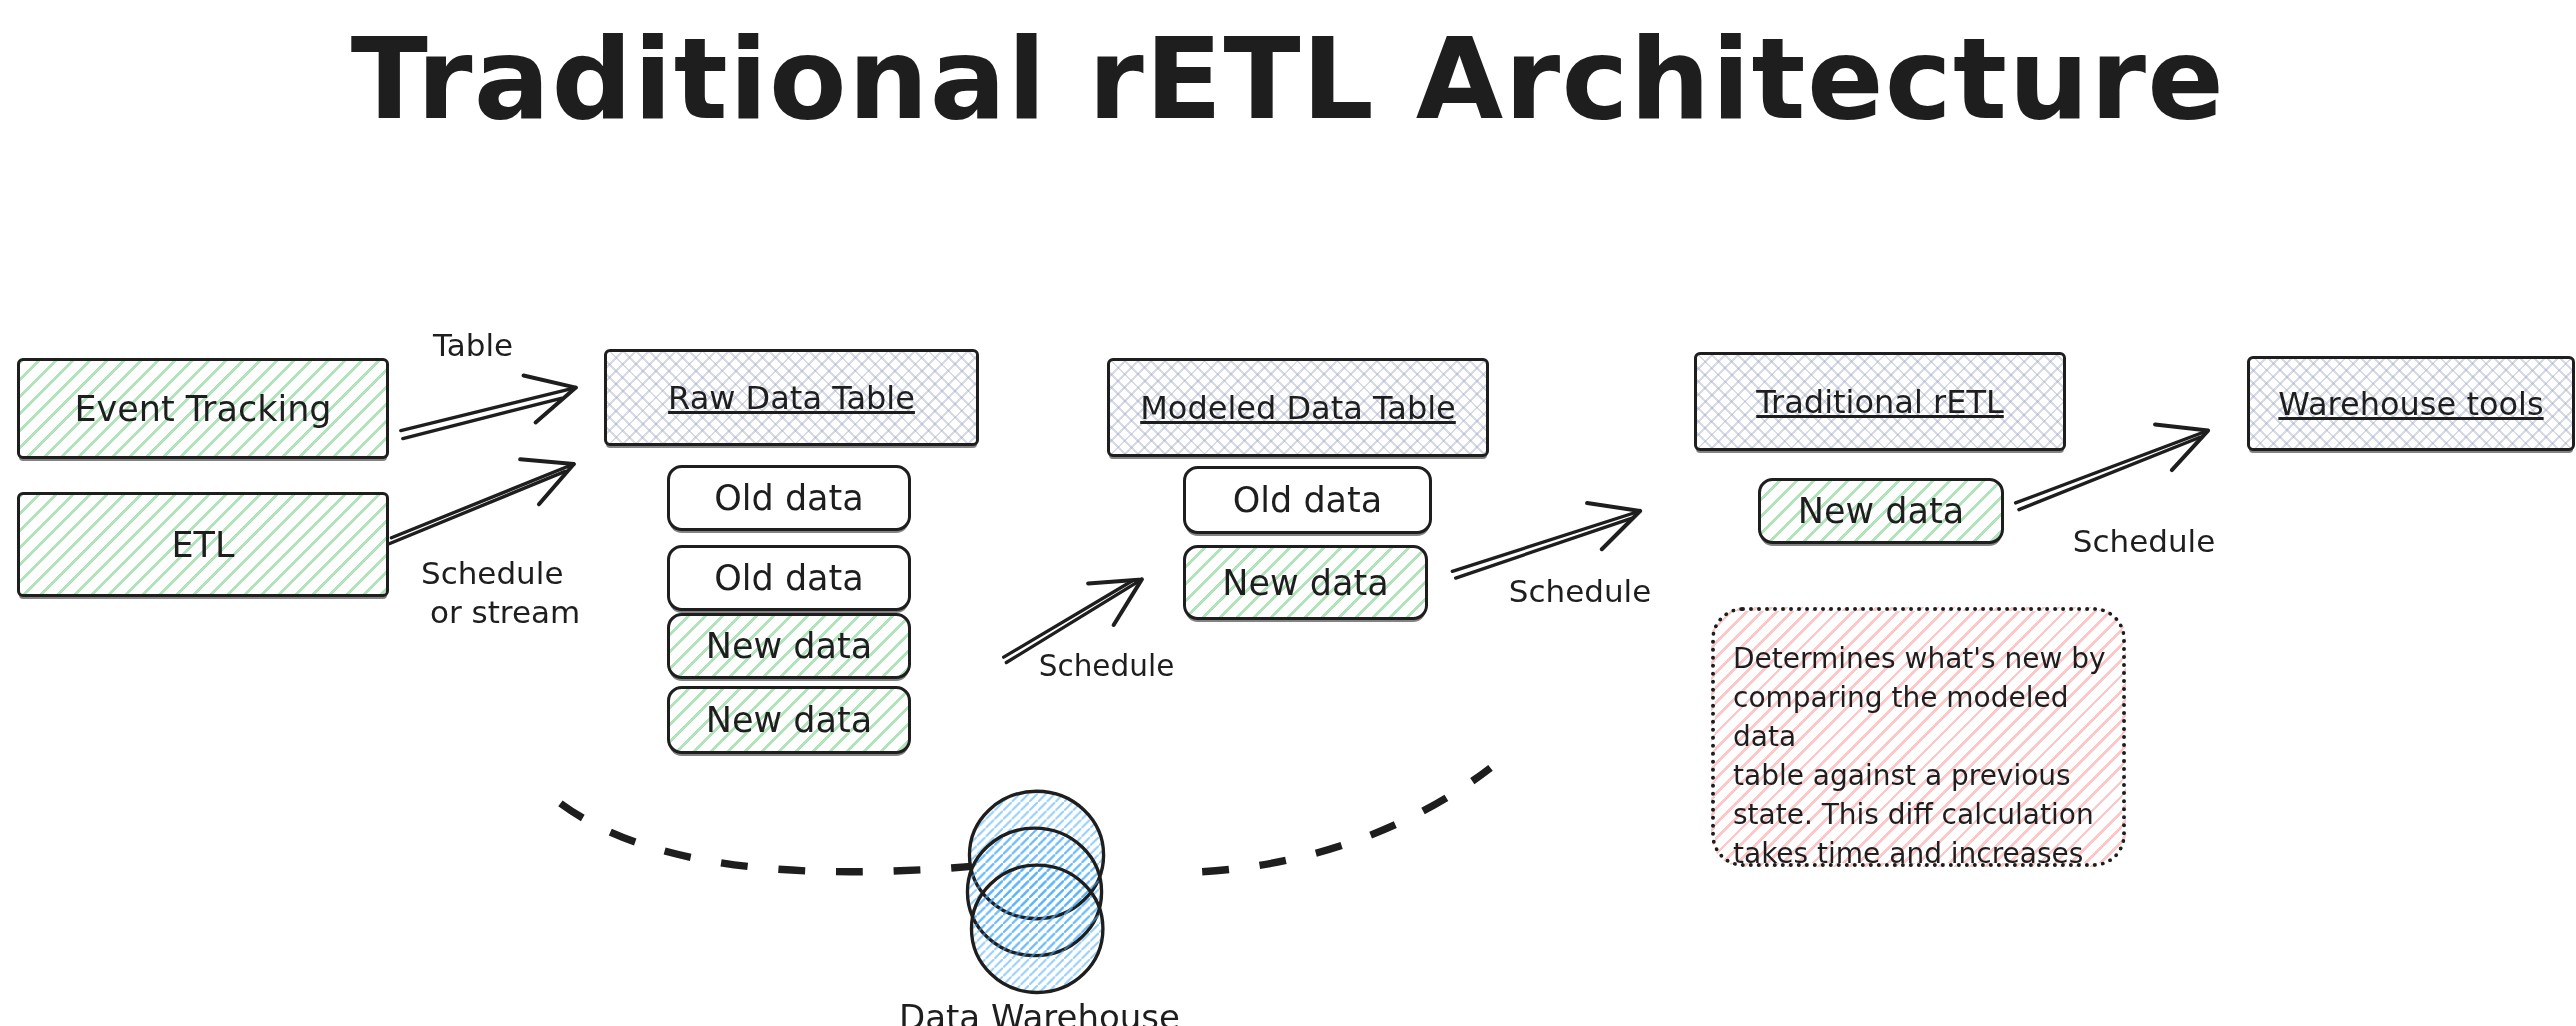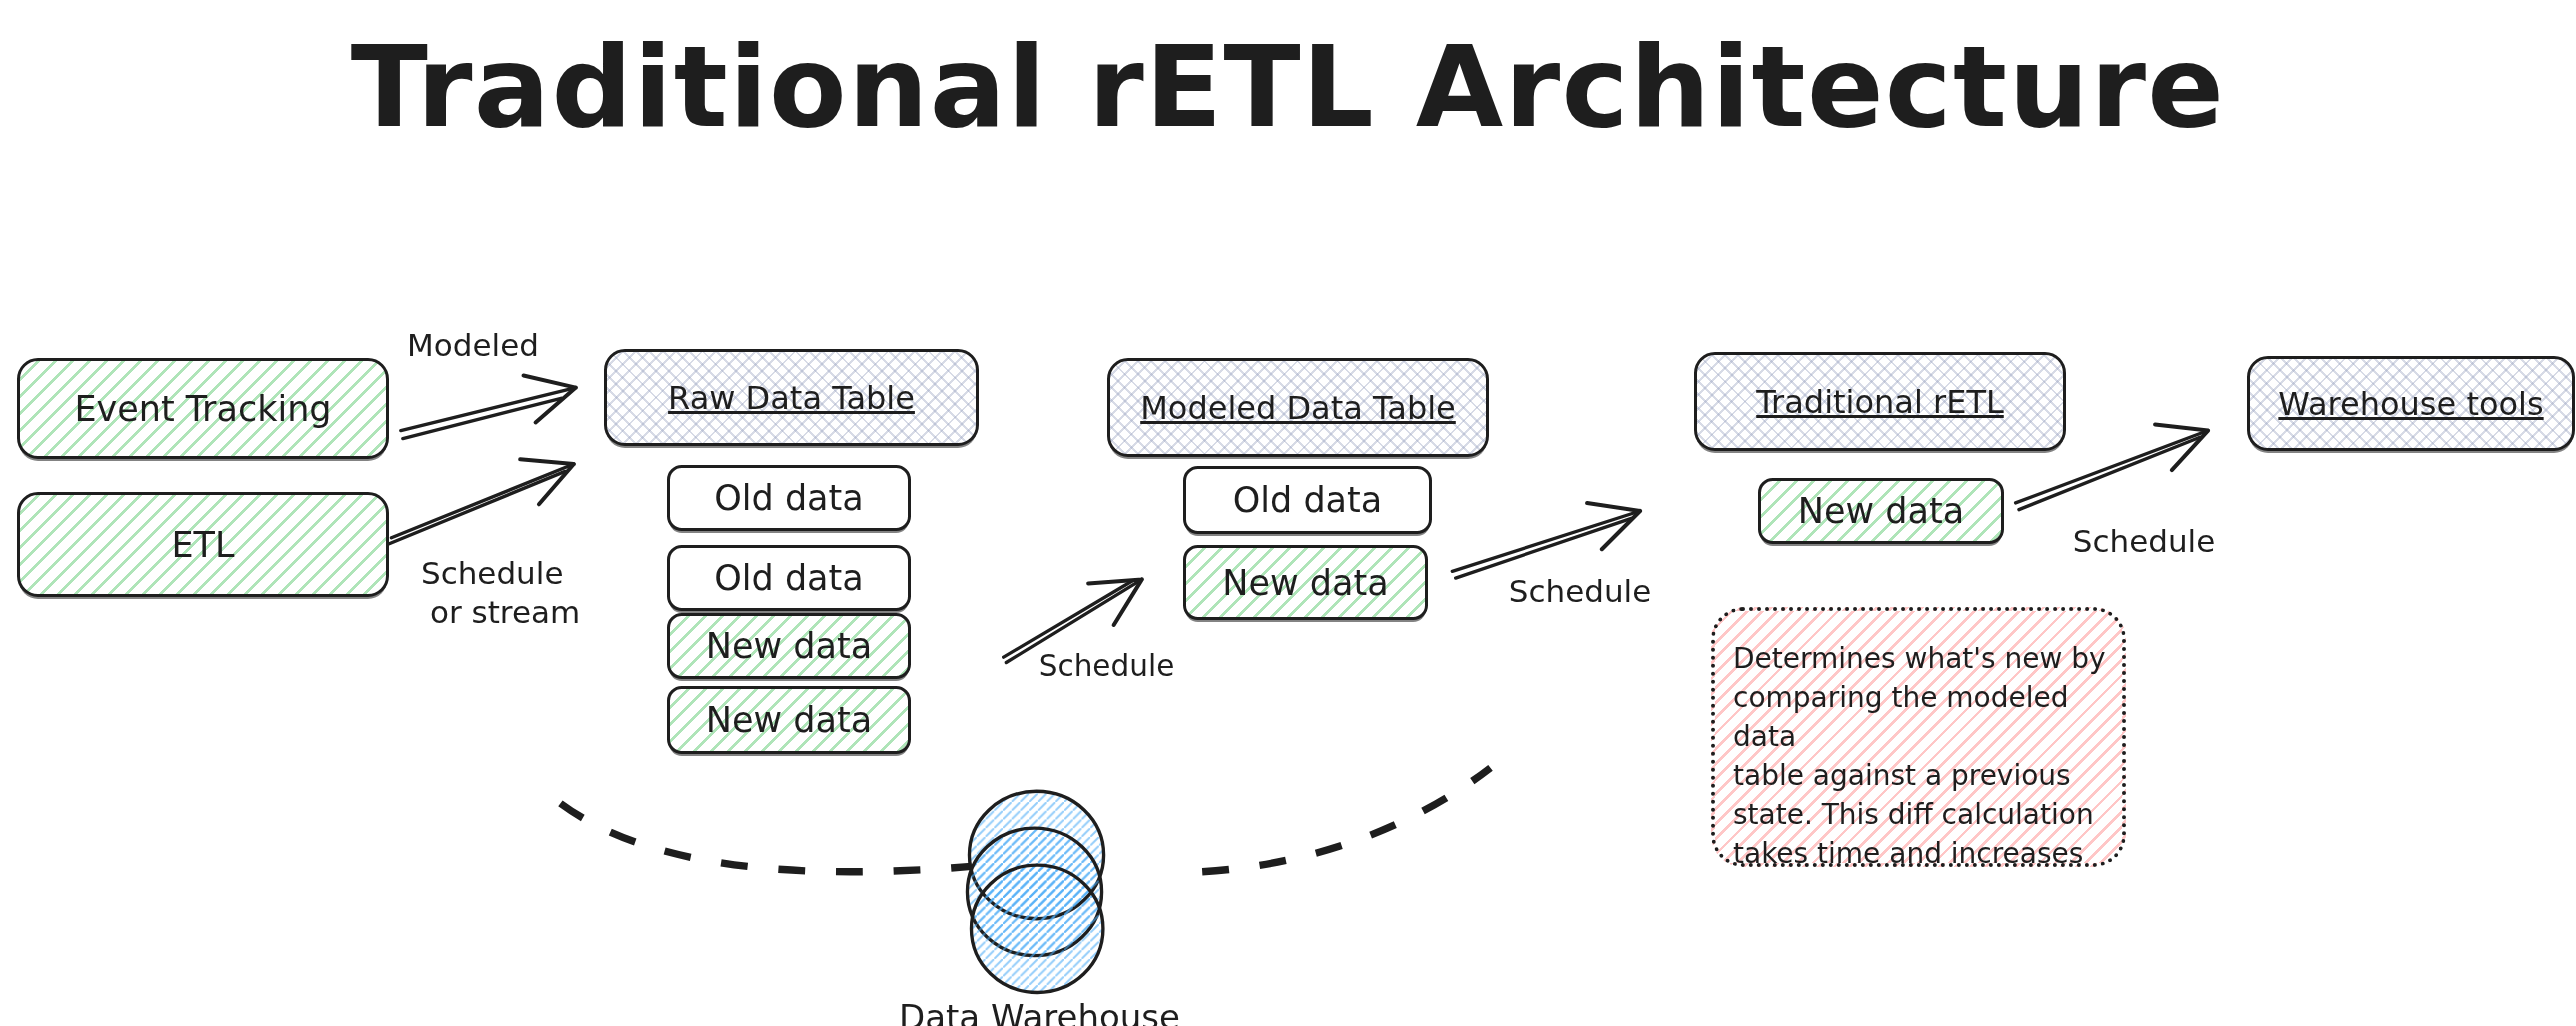--- a/index.html
+++ b/index.html
@@ -9,28 +9,28 @@
   #canvas{
     position:relative;
     width:2576px;height:1026px;
     background:#ffffff;
     font-family:"DejaVu Sans", sans-serif;
     color:var(--ink);
     overflow:hidden;
   }
   #title{
     position:absolute;left:0;right:0;top:9.4px;
-    margin:12px;text-align:center;
+    margin:4px;text-align:center;
     font-size:113px;font-weight:600;letter-spacing:1.3px;
     color:var(--ink);
   }
   .node{
     position:absolute;
     border:3.4px solid var(--ink);
-    border-radius:21px;
+    border-radius:6px;
     display:flex;align-items:center;justify-content:center;
     box-shadow:0 4px 0 -2px rgba(30,30,30,.55);
     background-color:#ffffff;
   }
   .node span{white-space:nowrap;}
   .hdr{font-size:32px;text-decoration:underline;}
   .src{font-size:35px;}
   .row{border-radius:14.8px;font-size:35px;}
   .green{
     background-image:repeating-linear-gradient(135deg,
@@ -180,21 +180,21 @@
   </div>
 
   <div id="note">
     <div class="note-line">Determines what's new by</div>
     <div class="note-line">comparing the modeled data</div>
     <div class="note-line">table against a previous</div>
     <div class="note-line">state. This diff calculation</div>
     <div class="note-line">takes time and increases</div>
   </div>
 
-  <div class="edge-label" id="lbl-stream">Modeled</div>
+  <div class="edge-label" id="lbl-stream">Table</div>
   <div class="edge-label" id="lbl-sched-stream">
     <span>Schedule</span>
     <span class="l2">or stream</span>
   </div>
   <div class="edge-label" id="lbl-sched-dbt">
     <span>Schedule</span>
   </div>
   <div class="edge-label" id="lbl-sched2">Schedule</div>
   <div class="edge-label" id="lbl-sched3">Schedule</div>
 

